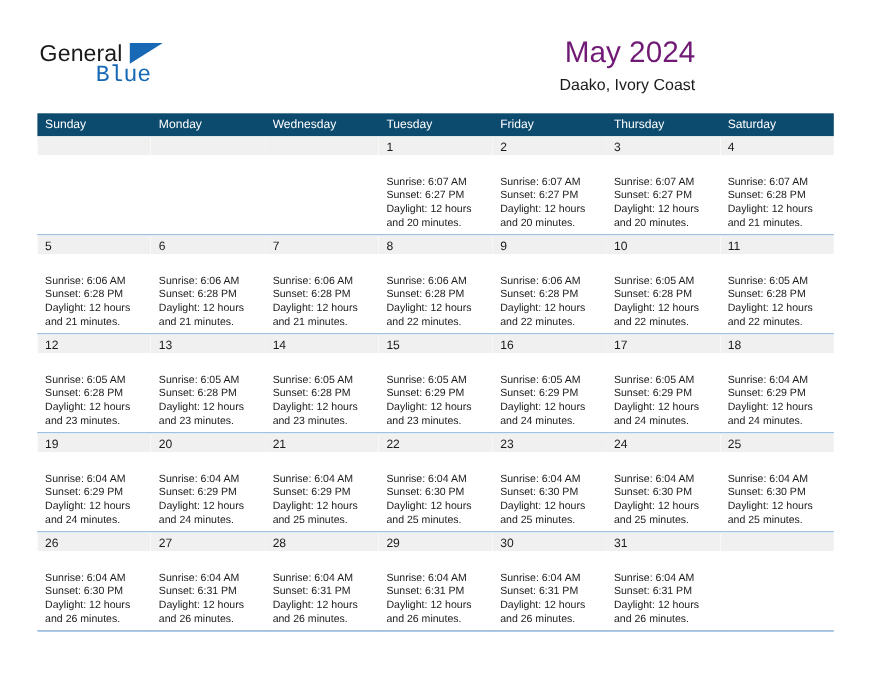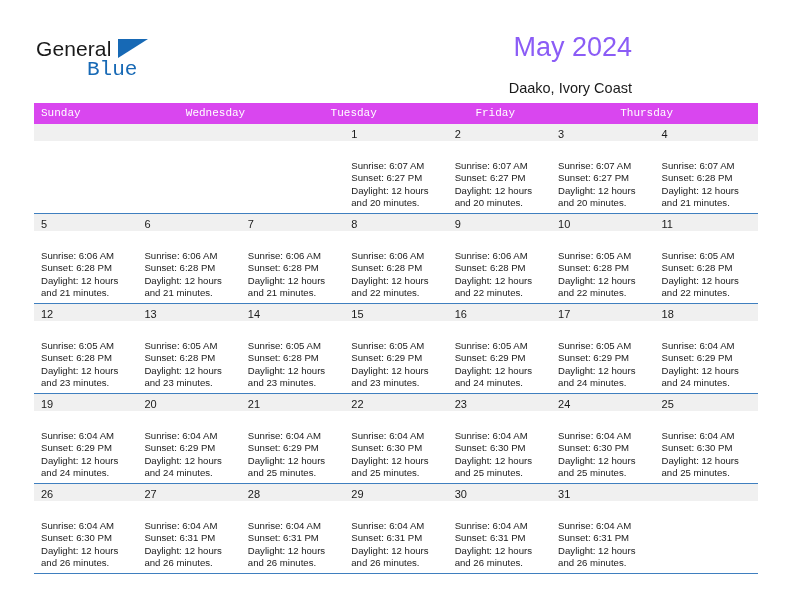--- a/index.html
+++ b/index.html
@@ -68,46 +68,45 @@
   }
 
   .title-block {
     position: absolute;
     right: 36px;
     top: 32px;
     text-align: right;
   }
   .cal-title {
     font-size: 27px;
-    color: #8b5cf6;
+    color: #701a75;
     line-height: 1.18;
     white-space: nowrap;
   }
   .cal-subtitle {
-    margin-top: 16px;
+    margin-top: 6px;
     font-size: 14.5px;
     color: #1a1a1a;
     line-height: 1.2;
     white-space: nowrap;
   }
 
   
   .calendar {
     position: absolute;
     left: 34px;
     top: 103px;
     width: 724px;
   }
 
   .weekday-row {
     display: flex;
     width: 100%;
-    background: #d946ef;
+    background: #0c4a6e;
     height: 21px;
-    font-family: Liberation Mono, monospace;
   }
   .weekday {
     flex: 1 1 0;
     min-width: 0;
     color: #ffffff;
     font-size: 11px;
     line-height: 21px;
     padding-left: 7px;
     box-sizing: border-box;
     white-space: nowrap;
@@ -181,24 +180,26 @@
     <div class="title-block">
       <div class="cal-title">May 2024</div>
       <div class="cal-subtitle">Daako, Ivory Coast</div>
     </div>
 
   </div>
 
   <div class="calendar">
     <div class="weekday-row" id="weekday-row">
         <div class="weekday">Sunday</div>
+        <div class="weekday">Monday</div>
         <div class="weekday">Wednesday</div>
         <div class="weekday">Tuesday</div>
         <div class="weekday">Friday</div>
         <div class="weekday">Thursday</div>
+        <div class="weekday">Saturday</div>
       </div>
     <div id="weeks-container">
         <div class="week-row">
           <div class="day-cell">
             <div class="day-num-bar"><span class="day-num"></span></div>
           </div>
           <div class="day-cell">
             <div class="day-num-bar"><span class="day-num"></span></div>
           </div>
           <div class="day-cell">

